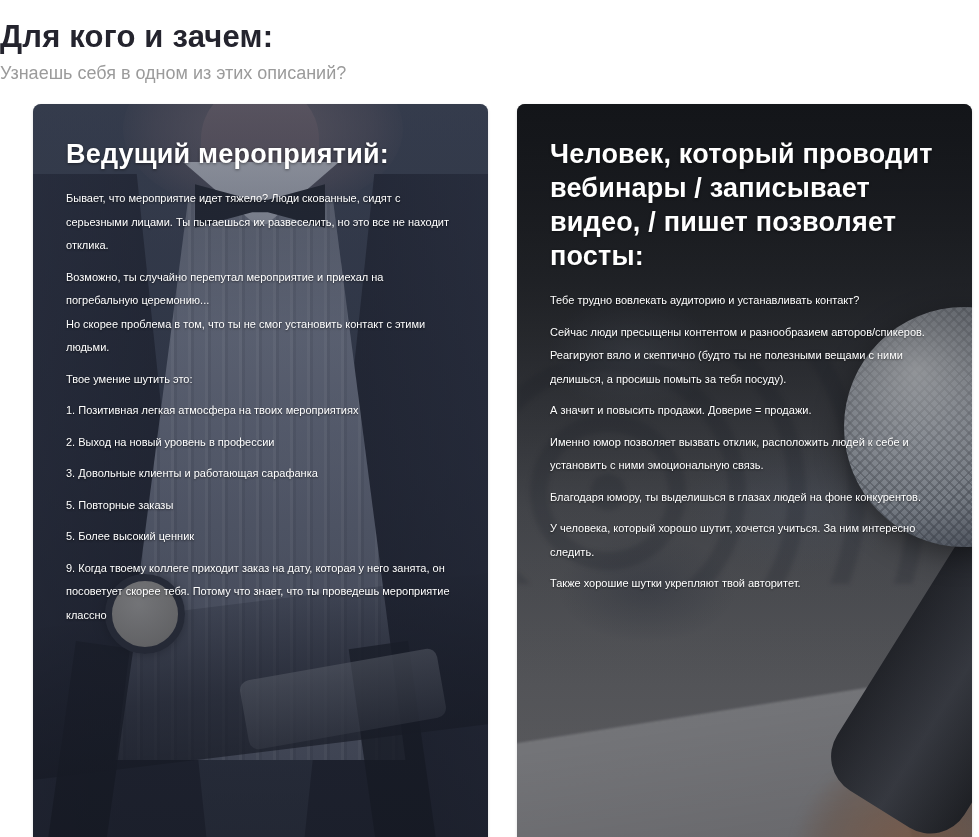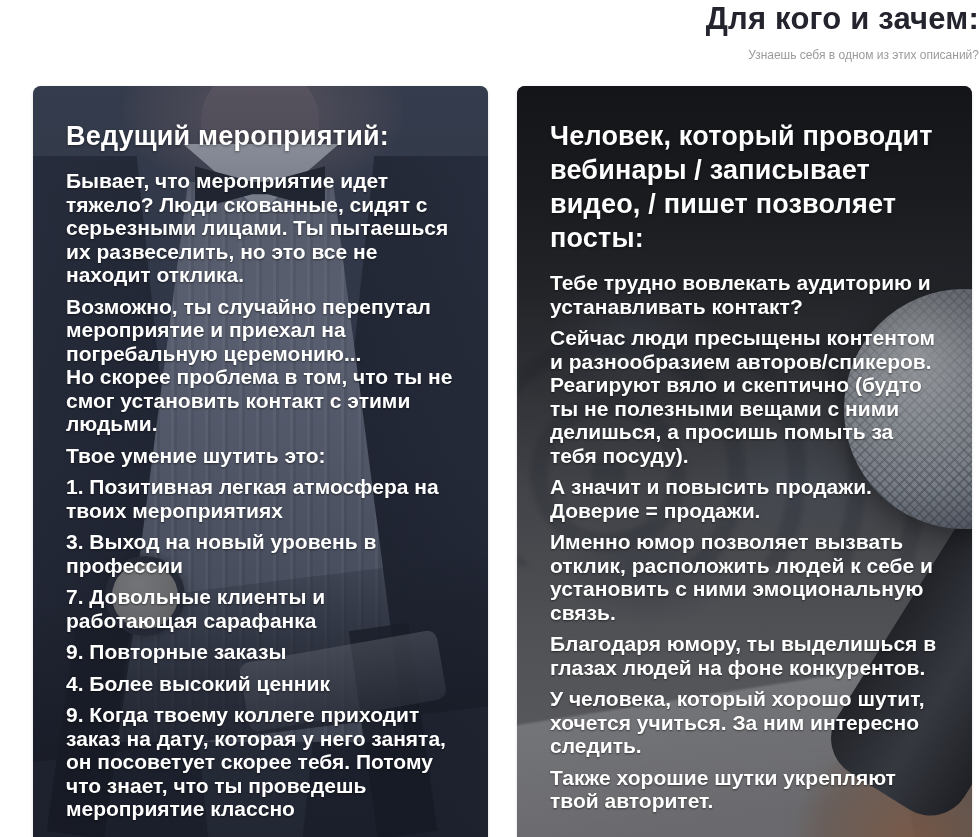--- a/index.html
+++ b/index.html
@@ -1,44 +1,44 @@
 <!DOCTYPE html>
 <html><head>
 <meta charset="utf-8">
 <style>
   html,body { margin:0; padding:0; }
   body {
     width:979px; height:837px; background:#ffffff; overflow:hidden;
     font-family:"Liberation Sans","DejaVu Sans",sans-serif;
     -webkit-font-smoothing:antialiased;
   }
-  .section-header { text-align:right; padding-top:1px; }
+  .section-header { text-align:left; padding-top:19px; }
   .page-title {
     margin:0; font-size:31px; line-height:36px; font-weight:700;
     color:#24242e; letter-spacing:.2px;
   }
   .page-subtitle {
-    margin:6px 0 0; font-size:12px; line-height:24px; font-weight:400;
+    margin:6px 0 0; font-size:18px; line-height:24px; font-weight:400;
     color:#9b9b9b;
   }
   .cards-row { display:flex; gap:29px; margin:19px 0 0 33px; }
   .card {
     position:relative; width:455px; height:807px; border-radius:8px;
     overflow:hidden; color:#ffffff; flex:0 0 auto;
     box-shadow:0 1px 3px rgba(0,0,0,.15);
   }
   .card-bg { position:absolute; inset:0; z-index:0; }
   .card-bg * { position:absolute; }
   .card-content { position:relative; z-index:5; padding:33px 33px 0; }
   .card-title {
     margin:0 0 16px; font-size:27px; line-height:34px; font-weight:700;
     letter-spacing:.2px; text-shadow:0 1px 3px rgba(0,0,0,.45);
   }
   .card-p {
-    margin:0 0 8px; font-size:21px; line-height:23.5px; font-weight:700;
+    margin:0 0 8px; font-size:11px; line-height:23.5px; font-weight:400;
     white-space:pre-line; text-shadow:0 1px 2px rgba(0,0,0,.5);
   }
   .gap-top { }
 
   
   .bg-left { background:linear-gradient(180deg,#3c4352 0%,#394050 35%,#343a48 70%,#2e3340 100%); }
   .face-glow { left:90px; top:-60px; width:280px; height:170px; border-radius:50%;
     background:radial-gradient(ellipse at center,rgba(150,130,132,.75),rgba(120,104,110,.4) 55%,rgba(0,0,0,0) 75%); }
   .neck-shape { left:168px; top:-20px; width:118px; height:120px; border-radius:46%;
     background:linear-gradient(180deg,#847379 10%,#6f6169 80%); }
@@ -130,24 +130,24 @@
         <div class="watch-shape"></div>
         <div class="overlay-left"></div>
       </div>
       <div class="card-content">
         <h2 class="card-title">Ведущий мероприятий:</h2>
         <p class="card-p">Бывает, что мероприятие идет тяжело? Люди скованные, сидят с серьезными лицами. Ты пытаешься их развеселить, но это все не находит отклика.</p>
         <p class="card-p">Возможно, ты случайно перепутал мероприятие и приехал на погребальную церемонию...
 Но скорее проблема в том, что ты не смог установить контакт с этими людьми.</p>
         <p class="card-p">Твое умение шутить это:</p>
         <p class="card-p">1. Позитивная легкая атмосфера на твоих мероприятиях</p>
-        <p class="card-p">3. Выход на новый уровень в профессии</p>
-        <p class="card-p">7. Довольные клиенты и работающая сарафанка</p>
-        <p class="card-p">9. Повторные заказы</p>
-        <p class="card-p">4. Более высокий ценник</p>
+        <p class="card-p">2. Выход на новый уровень в профессии</p>
+        <p class="card-p">3. Довольные клиенты и работающая сарафанка</p>
+        <p class="card-p">5. Повторные заказы</p>
+        <p class="card-p">5. Более высокий ценник</p>
         <p class="card-p">9. Когда твоему коллеге приходит заказ на дату, которая у него занята, он посоветует скорее тебя. Потому что знает, что ты проведешь мероприятие классно</p>
       </div>
     </div>
 
     <div class="card">
       <div class="card-bg bg-right">
         <div class="bokeh-1"></div>
         <div class="bokeh-2"></div>
         <div class="bokeh-3"></div>
         <div class="crowd-shape"></div>

